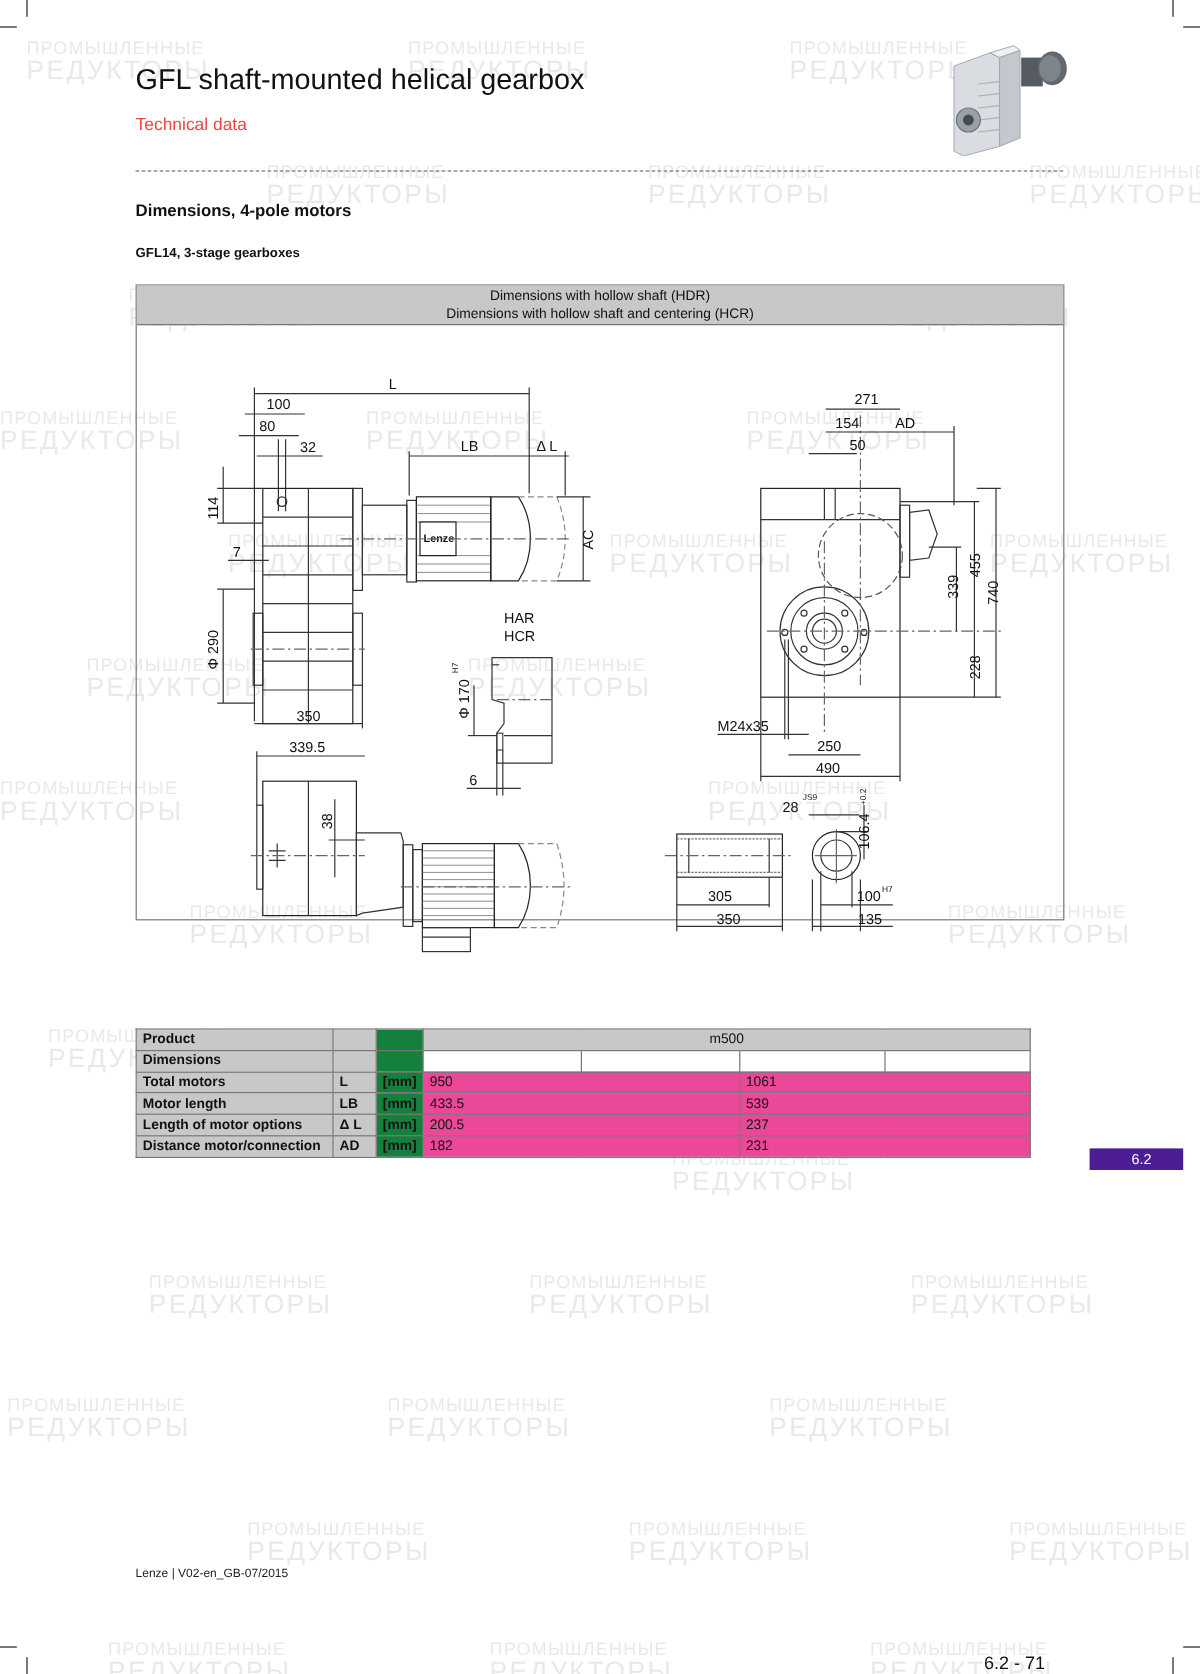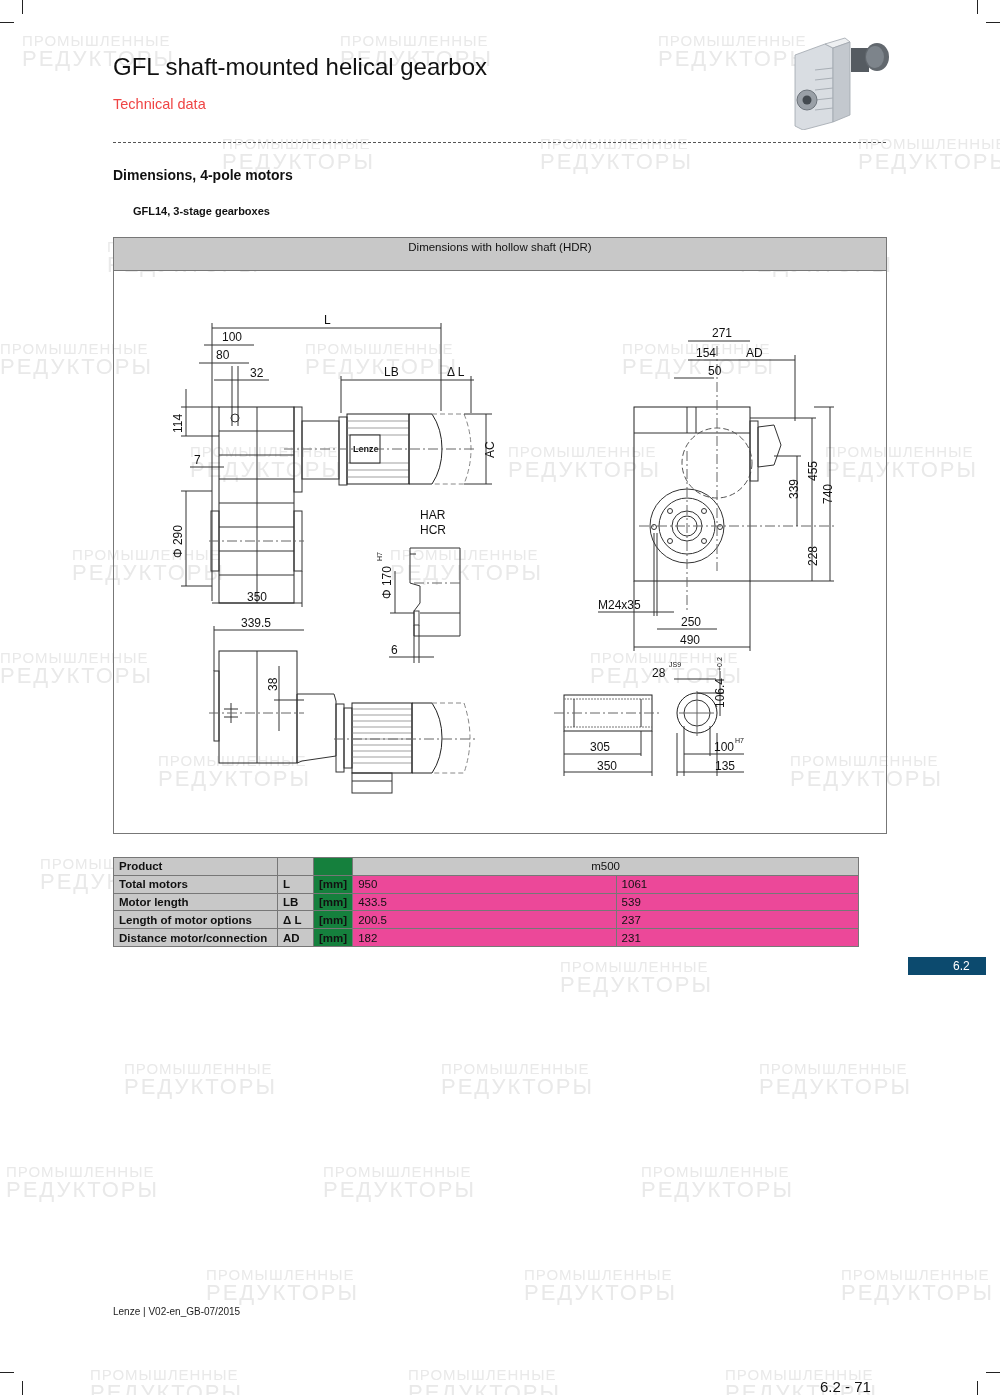--- a/index.html
+++ b/index.html
@@ -8,38 +8,38 @@
 
   .crop { position: absolute; background: #222; }
   .watermark { position: absolute; color: #e9e9e9; font-size: 15px; line-height: 18px; letter-spacing: 1px; pointer-events: none; user-select: none; }
   .watermark .big { font-size: 22px; letter-spacing: 2px; display: block; }
 
   .title { position: absolute; left: 113px; top: 53px; font-size: 24px; font-weight: normal; color: #111; }
   .subtitle { position: absolute; left: 113px; top: 96px; font-size: 14.5px; color: #ef4444; }
   .dash-rule { position: absolute; left: 113px; top: 142px; width: 773px; border-top: 1px dashed #555; }
   .product-photo { position: absolute; left: 775px; top: 30px; width: 115px; height: 100px; }
   .h2 { position: absolute; left: 113px; top: 167px; font-size: 14px; font-weight: bold; }
-  .h3 { position: absolute; left: 113px; top: 205px; font-size: 11px; font-weight: bold; margin-left: 20px; }
-
-  .figure { position: absolute; left: 113px; top: 237px; width: 774px; height: 597px; border: 1px solid #777; }
+  .h3 { position: absolute; left: 113px; top: 205px; font-size: 11px; font-weight: bold; }
+
+  .figure { position: absolute; left: 113px; top: 237px; width: 774px; height: 530px; border: 1px solid #777; }
   .fig-head { height: 33px; background: #c8c8c8; border-bottom: 1px solid #777; text-align: center; font-size: 11.5px; line-height: 15px; padding-top: 2px; color: #111; }
   .fig-body { position: relative; width: 100%; height: 562px; }
   .fig-body svg { position: absolute; left: 0; top: 0; }
 
   table.dims { position: absolute; left: 113px; top: 857px; width: 746px; border-collapse: collapse; font-size: 11.5px; }
   table.dims td { border: 1px solid #777; height: 17.8px; padding: 0 5px; white-space: nowrap; }
   table.dims td.lbl { background: #c8c8c8; font-weight: bold; width: 164px; }
   table.dims td.sym { background: #c8c8c8; font-weight: bold; width: 36px; }
   table.dims td.unit { background: #15803d; font-weight: bold; width: 36px; }
   table.dims td.grp { background: #c8c8c8; text-align: center; }
   table.dims td.var { background: #e0e0e0; text-align: center; }
   table.dims td.val { text-align: left; background: #ec4899; }
   table.dims td.blank { background: #fff; }
 
-  .tab-marker { position: absolute; left: 908px; top: 957px; width: 78px; height: 18px; background: #0c4a6e; color: #fff; font-size: 12px; line-height: 18px; padding-left: 45px; }
+  .tab-marker { position: absolute; left: 908px; top: 957px; width: 78px; height: 18px; background: #4c1d95; color: #fff; font-size: 12px; line-height: 18px; padding-left: 35px; }
 
   .footer-left { position: absolute; left: 113px; top: 1306px; font-size: 10px; color: #222; }
   .footer-right { position: absolute; left: 820px; top: 1378px; font-size: 15px; color: #111; width: 66px; }
 </style>
 </head>
 <body>
 
 <div class="crop" style="left:22px;top:0;width:1px;height:14px"></div>
 <div class="crop" style="left:0;top:22px;width:14px;height:1px"></div>
 <div class="crop" style="left:977px;top:0;width:1px;height:14px"></div>
@@ -104,20 +104,21 @@
 </svg>
 
 <div class="dash-rule"></div>
 
 <h2 class="h2">Dimensions, 4-pole motors</h2>
 <h3 class="h3">GFL14, 3-stage gearboxes</h3>
 
 <div class="figure">
   <div class="fig-head">
     <div>Dimensions with hollow shaft (HDR)</div>
+    <div>Dimensions with hollow shaft and centering (HCR)</div>
   </div>
   <div class="fig-body">
     <svg width="772" height="562" viewBox="0 0 772 562" font-family="Liberation Sans, sans-serif" font-size="12" fill="none" stroke="#333" stroke-width="1">
 
       <g>
 
         <line x1="98" y1="57" x2="327" y2="57"></line>
         <line x1="98" y1="52" x2="98" y2="330"></line>
         <line x1="327" y1="52" x2="327" y2="140"></line>
         <text x="210" y="53" fill="#111" stroke="none">L</text>
@@ -350,20 +351,29 @@
 
 <table class="dims">
   <tbody>
       <tr>
     <td class="lbl">Product</td>
     <td class="sym"></td>
     <td class="unit"></td>
     <td class="grp" colspan="4">m500</td>
   </tr>
   <tr>
+    <td class="lbl">Dimensions</td>
+    <td class="sym"></td>
+    <td class="unit"></td>
+    <td class="blank"></td>
+    <td class="blank"></td>
+    <td class="blank"></td>
+    <td class="blank"></td>
+  </tr>
+  <tr>
     <td class="lbl">Total motors</td>
     <td class="sym">L</td>
     <td class="unit">[mm]</td>
     <td class="val" colspan="2">950</td>
     <td class="val" colspan="2">1061</td>
   </tr>
   <tr>
     <td class="lbl">Motor length</td>
     <td class="sym">LB</td>
     <td class="unit">[mm]</td>

